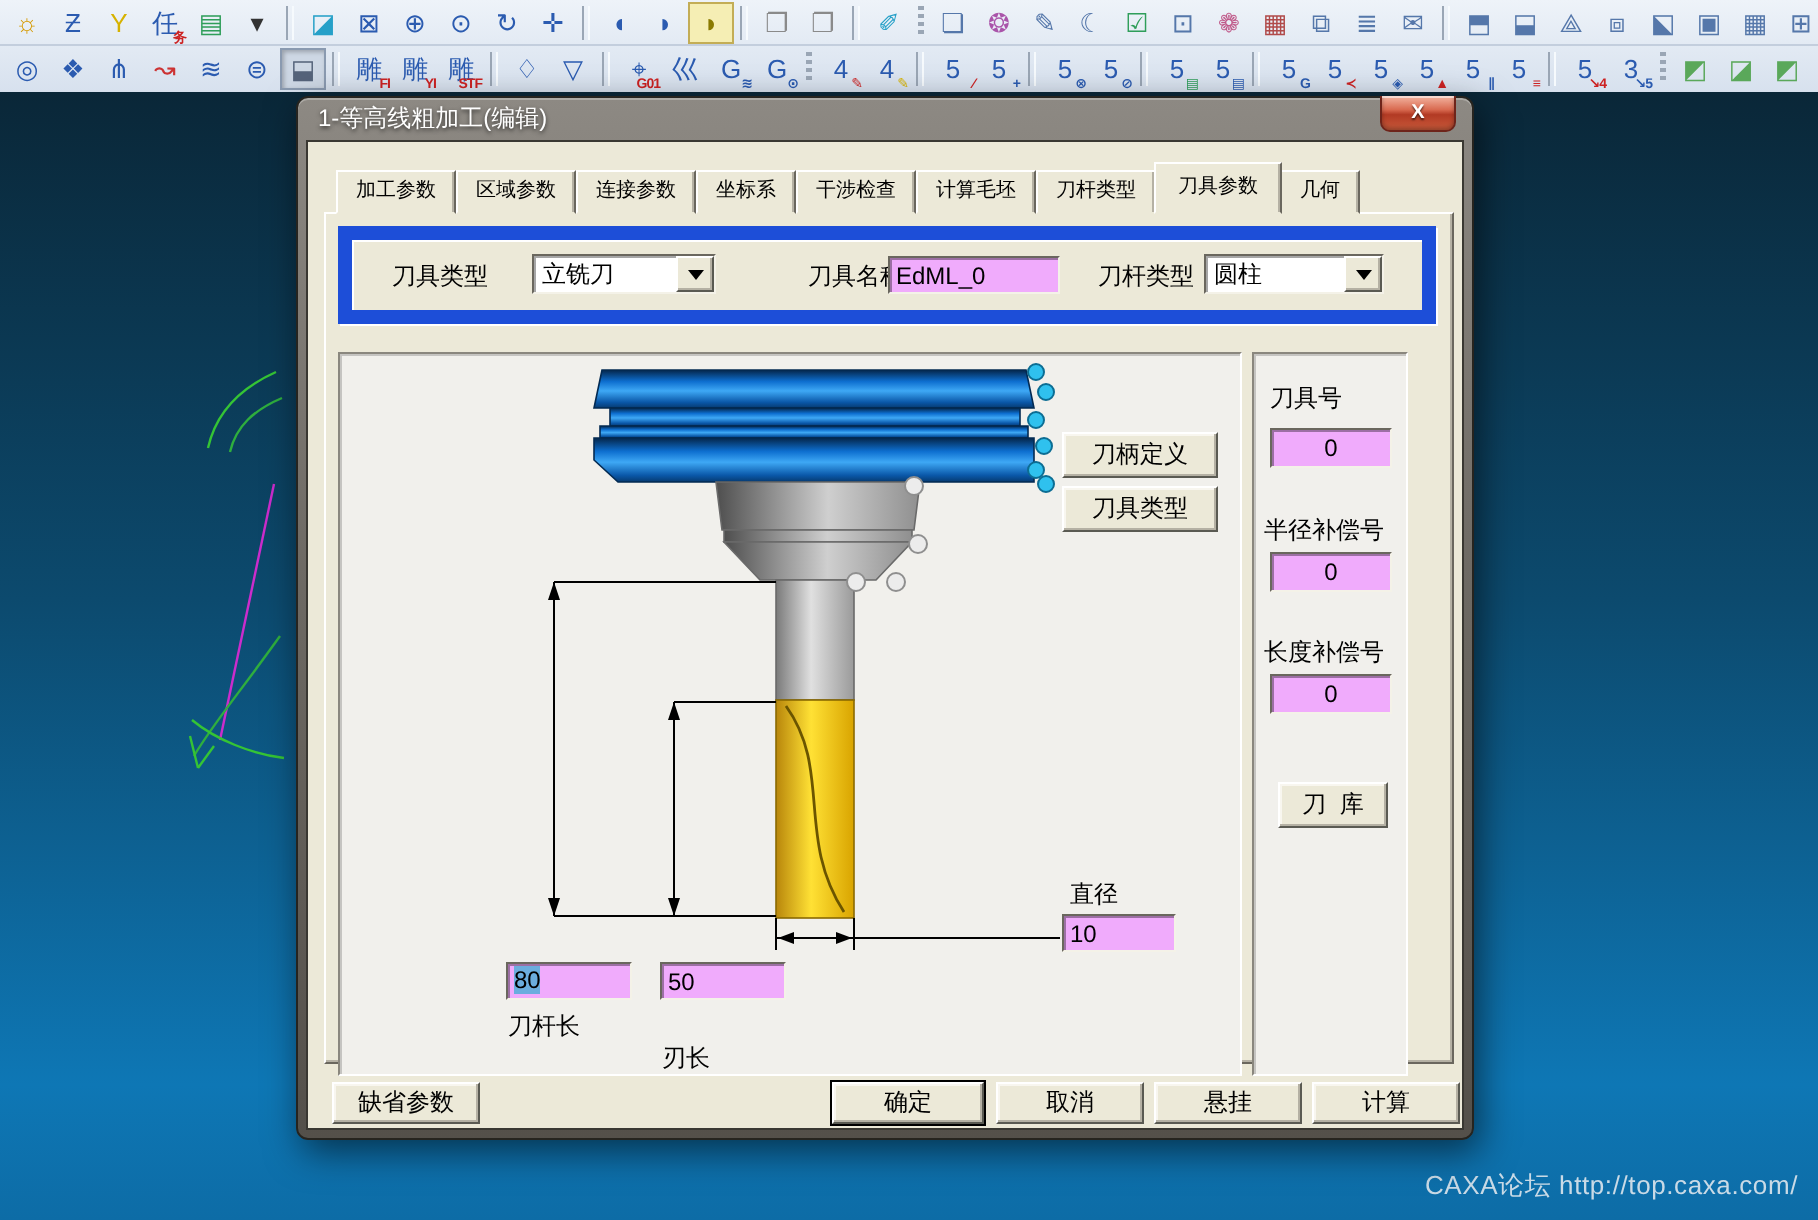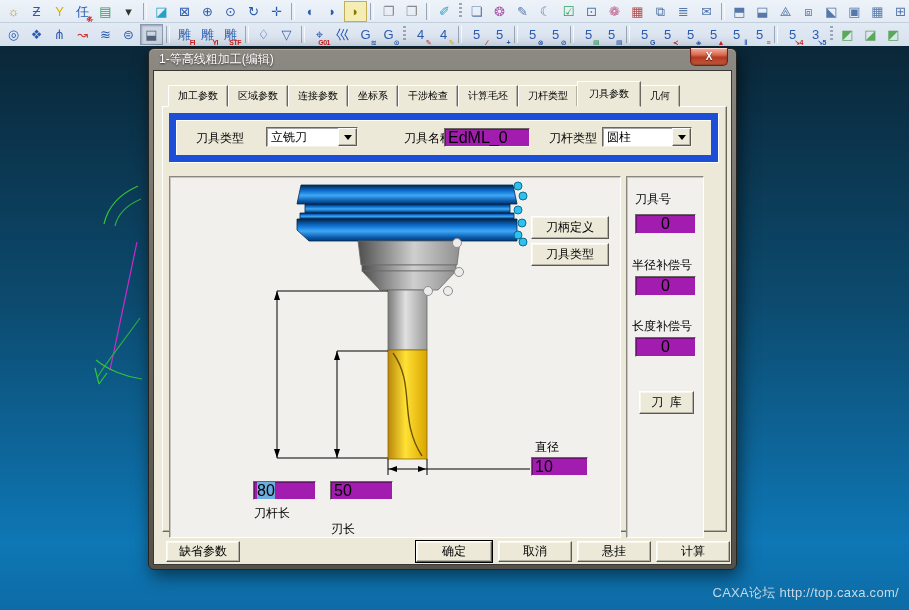--- a/index.html
+++ b/index.html
@@ -58,22 +58,22 @@
   .groupbox{position:absolute;left:6px;top:6px;width:535px;height:35px;
     border:7px solid #1d4ed8;box-shadow:1px 1px 0 #fff, inset 1px 1px 0 #fff;}
   .groupbox .lbl{position:absolute;top:10px;}
   .combo{position:absolute;top:7px;height:20px;background:#fff;display:flex;box-sizing:border-box;
     border:1px solid;border-color:#6a675e #f4f2e8 #f4f2e8 #6a675e;box-shadow:inset 1px 1px 0 rgba(0,0,0,.35);}
   .combo .val{flex:1;font-size:12px;line-height:18px;padding-left:4px;overflow:hidden;}
   .combo .cbtn{width:17px;background:#ece9d8;border:1px solid;border-color:#fff #5a5a52 #5a5a52 #fff;
     box-shadow:inset -1px -1px 0 #b5b1a4;display:flex;align-items:center;justify-content:center;}
   .combo .cbtn i{display:block;width:0;height:0;border-left:4px solid transparent;border-right:4px solid transparent;border-top:5px solid #000;}
 
-  .tfield{position:absolute;background:#a21caf;border:1px solid;border-color:#6a675e #f4f2e8 #f4f2e8 #6a675e;
-    box-shadow:inset 1px 1px 0 rgba(0,0,0,.35);font-size:16px;box-sizing:border-box;
+  .tfield{position:absolute;background:#f0abfc;border:1px solid;border-color:#6a675e #f4f2e8 #f4f2e8 #6a675e;
+    box-shadow:inset 1px 1px 0 rgba(0,0,0,.35);font-size:12px;box-sizing:border-box;
     font-family:"Liberation Sans","DejaVu Sans",sans-serif;padding:1px 3px;outline:none;}
   .tfield.center{text-align:center;}
   div.tfield{line-height:15px;}
   .sel{background:#6badde;color:#000;}
 
   
   .sunken{position:absolute;background:#f1f0ec;border:1px solid;border-color:#8a877e #fff #fff #8a877e;
     box-shadow:inset 1px 1px 0 rgba(0,0,0,.18);box-sizing:border-box;margin-top:20px;}
   .preview{left:6px;top:49px;width:452px;height:362px;}
   .sidepanel{left:463px;top:49px;width:78px;height:362px;}

